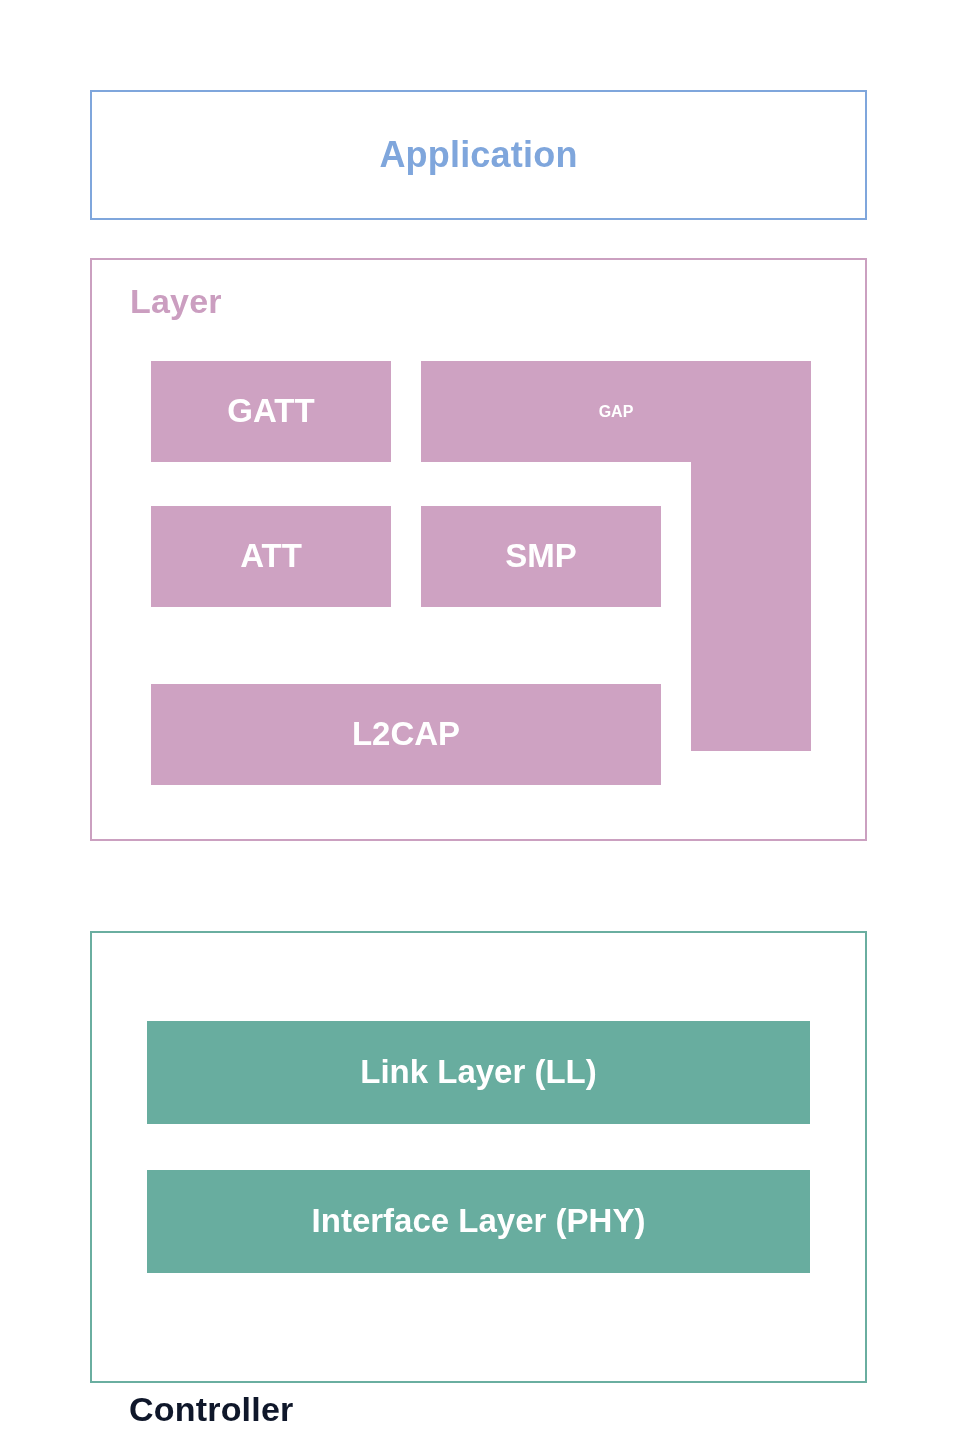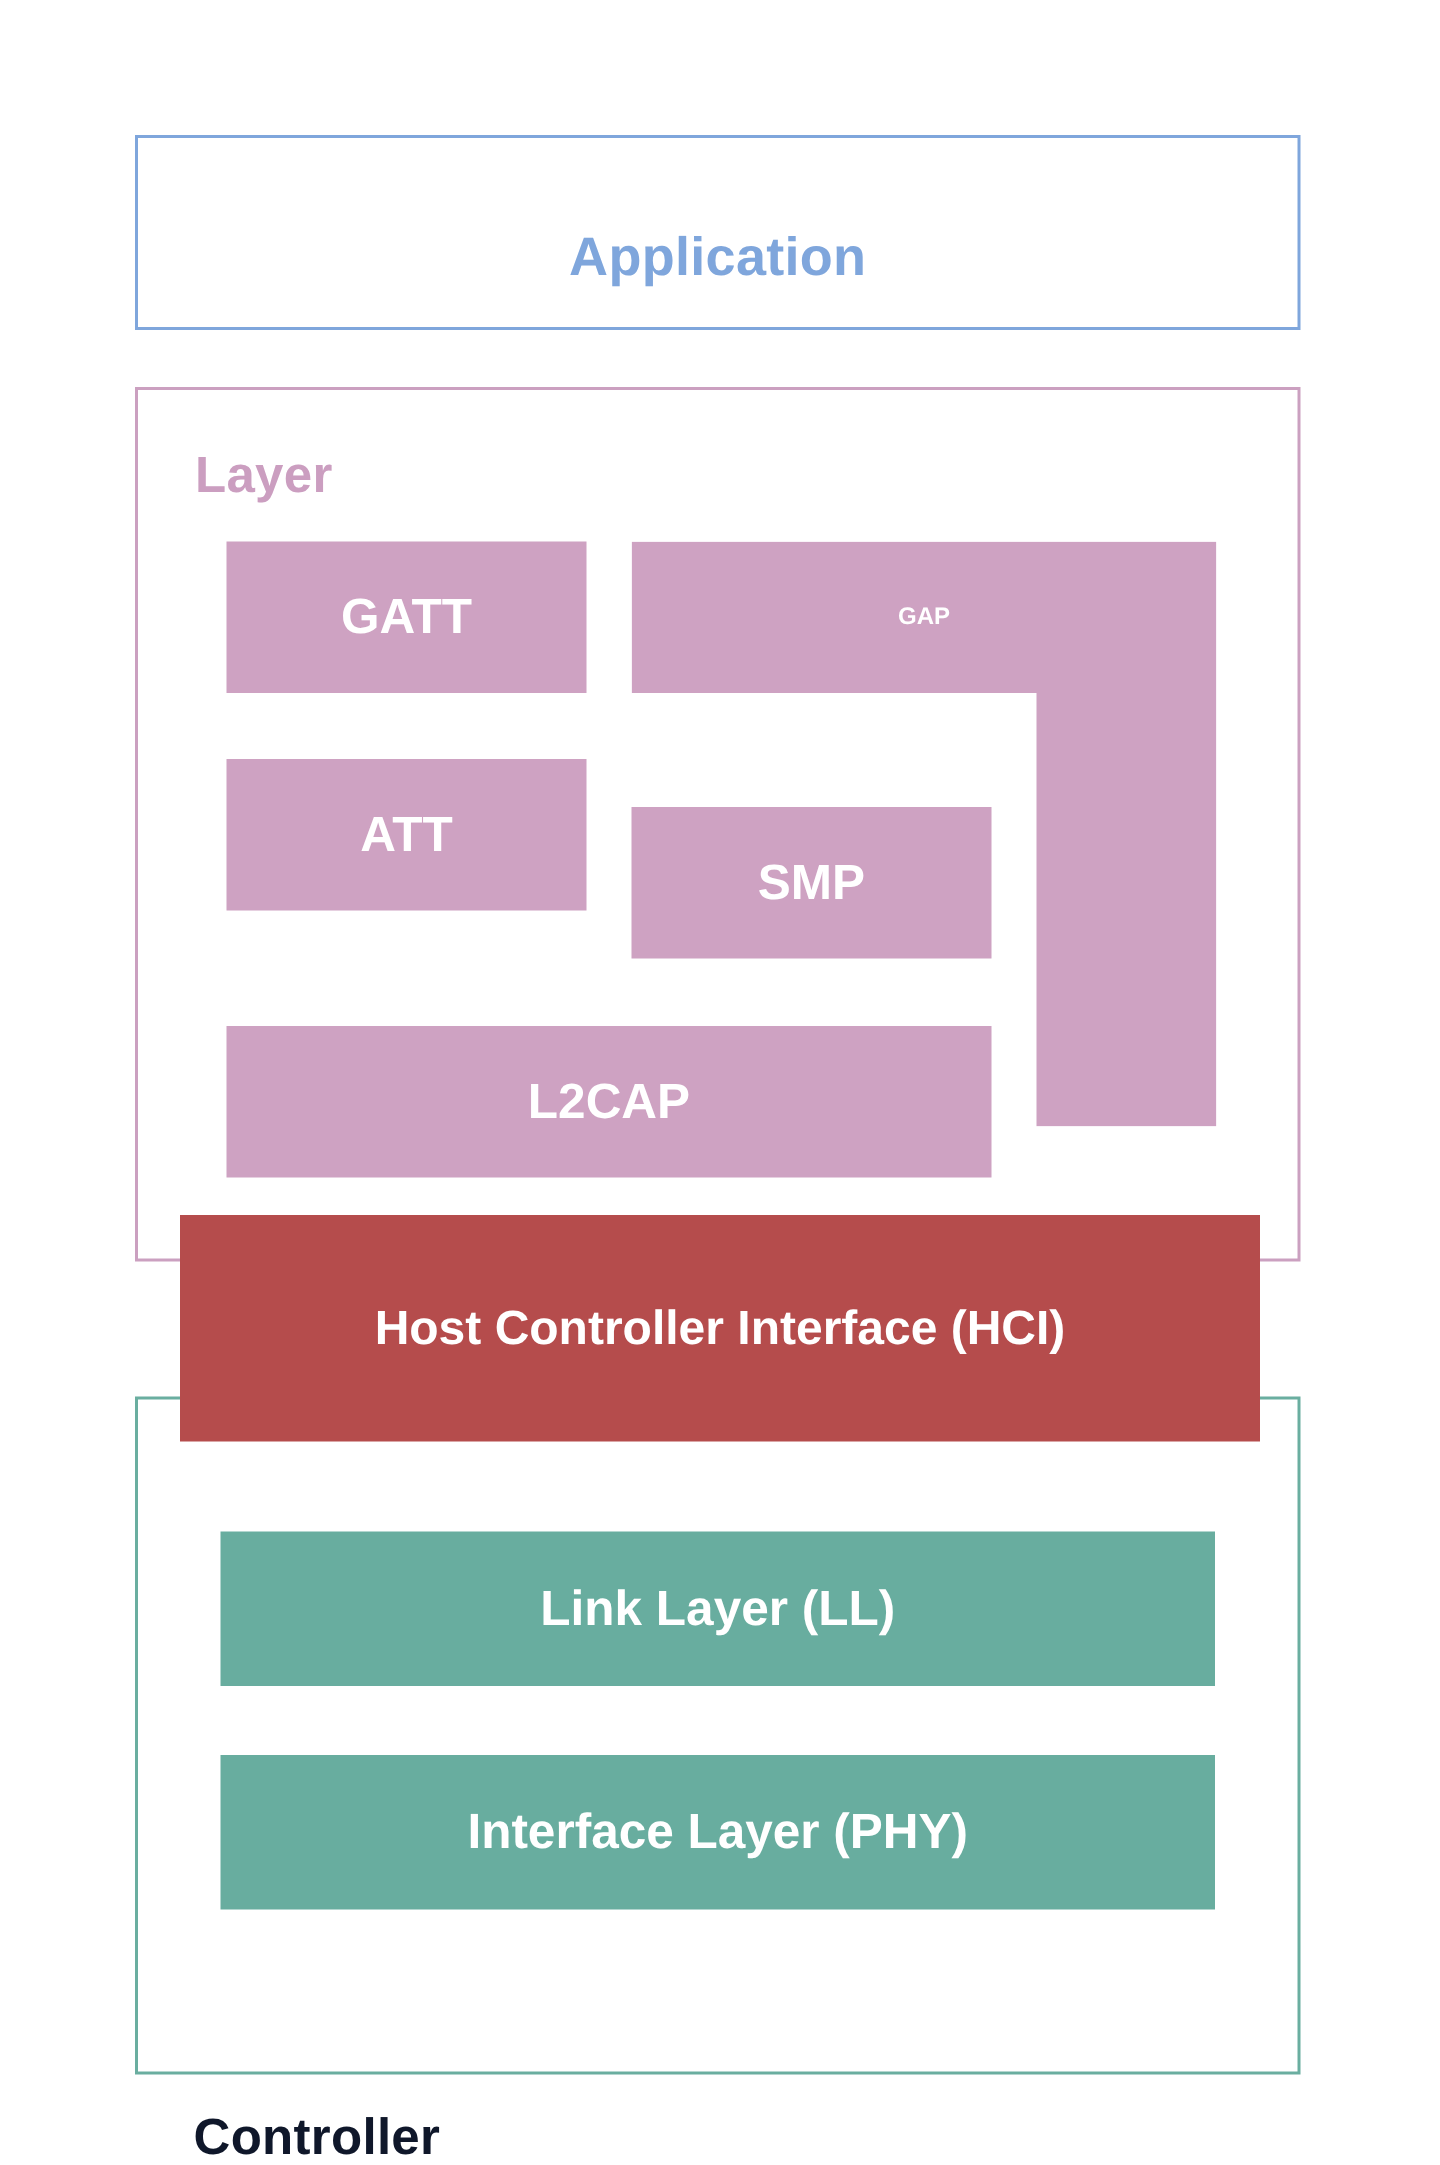--- a/index.html
+++ b/index.html
@@ -47,21 +47,20 @@
     border: 2px solid #6AAEA0;
   }
 
   
   .section-label {
     position: absolute;
     font-weight: bold;
     font-size: 34px;
     letter-spacing: 0.2px;
     white-space: nowrap;
-    margin-top: 16px;
   }
   #application-label {
     left: 90px;
     top: 90px;
     width: 777px;
     height: 130px;
     display: flex;
     align-items: center;
     justify-content: center;
     color: #7FA6DC;
@@ -98,21 +97,21 @@
     background: #68AD9F;
     font-size: 33px;
   }
   .block.hci-block {
     background: #B54C4C;
     font-size: 32px;
   }
 
   #block-gatt  { left: 151px; top: 361px; width: 240px;  height: 101px; }
   #block-att   { left: 151px; top: 506px; width: 240px;  height: 101px; }
-  #block-smp   { left: 421px; top: 506px; width: 240px;  height: 101px; margin-top: 32px; }
+  #block-smp   { left: 421px; top: 506px; width: 240px;  height: 101px; }
   #block-l2cap { left: 151px; top: 684px; width: 510px;  height: 101px; }
 
   
   #block-gap {
     left: 421px;
     top: 361px;
     width: 390px;
     height: 390px;
     background: #CEA2C2;
     clip-path: polygon(0 0, 100% 0, 100% 100%, 69.23% 100%, 69.23% 25.9%, 0 25.9%);
@@ -150,21 +149,20 @@
   </div>
 
   <div class="block host-block" id="block-att">ATT</div>
 
   <div class="block host-block" id="block-gatt">GATT</div>
 
   <div class="block host-block" id="block-smp">SMP</div>
 
   <div class="block host-block" id="block-l2cap">L2CAP</div>
 
-  <div class="block hci-block" id="block-hci">Host Controller Interface (HCI)</div>
 
   <div class="outer-box" id="controller-box"></div>
   <div class="section-label" id="controller-label">Controller</div>
 
   <div class="block ctrl-block" id="block-ll">Link Layer (LL)</div>
 
   <div class="block ctrl-block" id="block-phy">Interface Layer (PHY)</div>
 
 </div>
 

